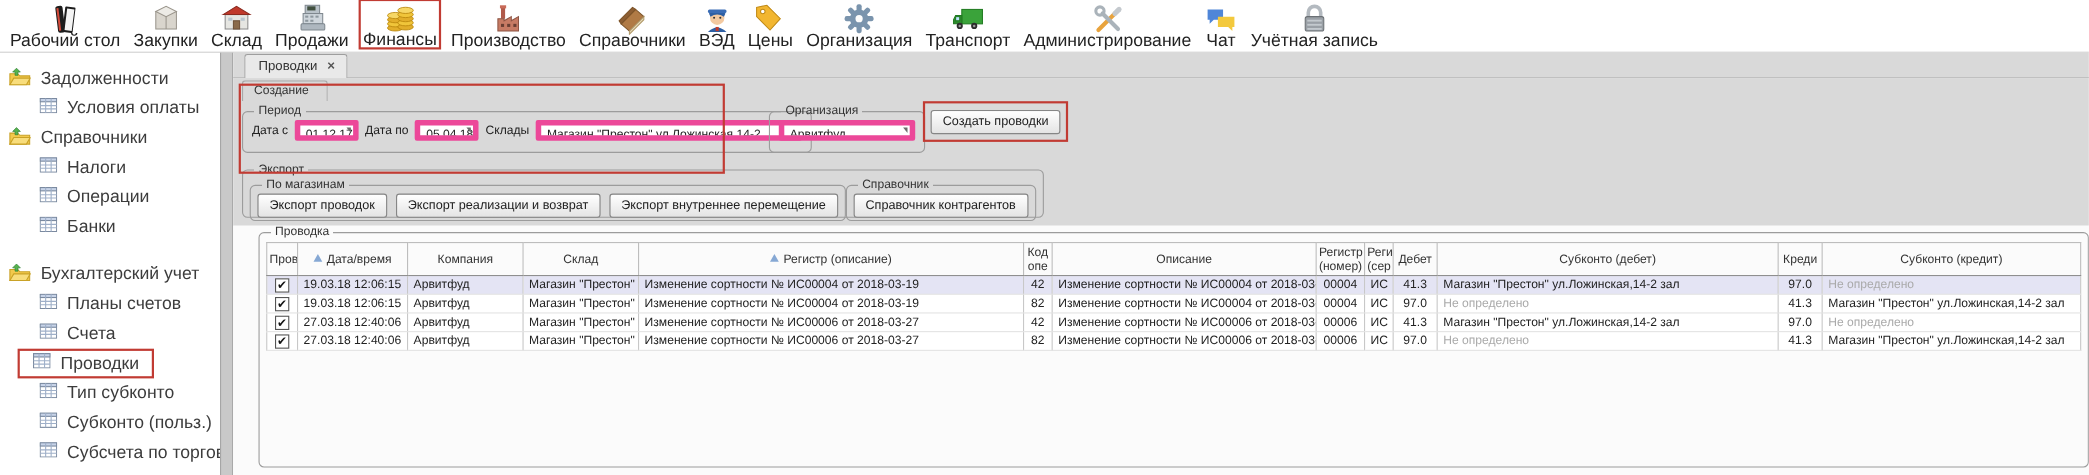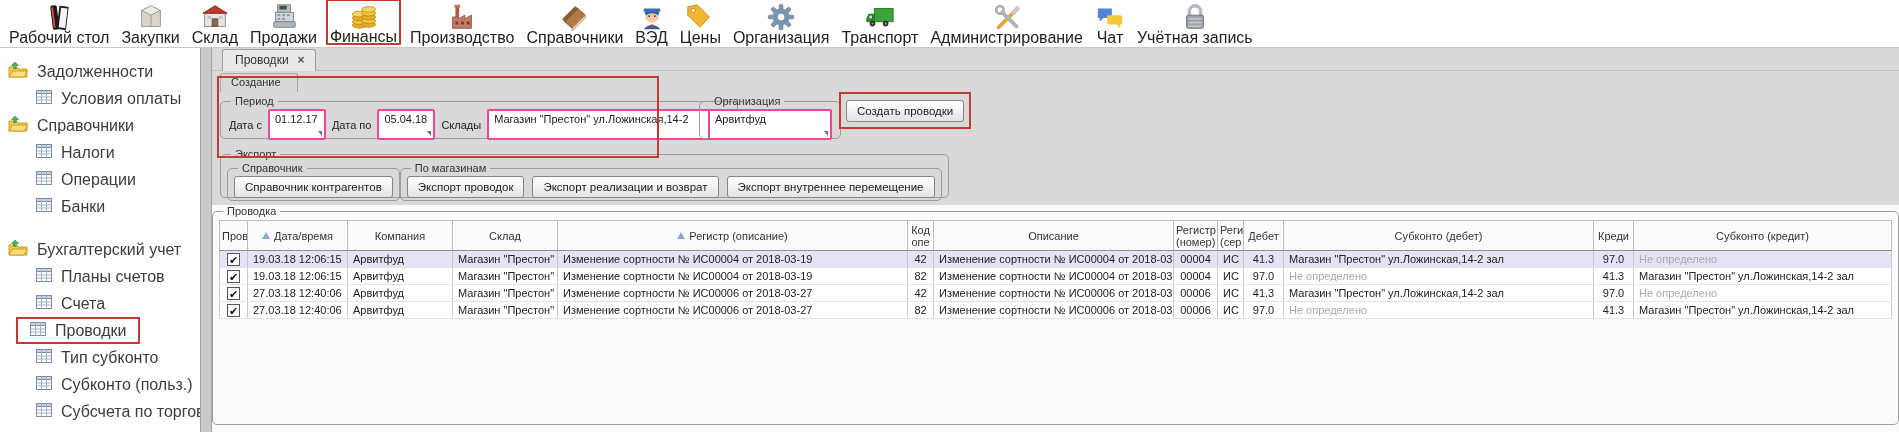--- a/index.html
+++ b/index.html
@@ -75,22 +75,22 @@
     border:1px solid #9c9c9c; border-radius:5px; margin:0; padding:2px 6px;
     background:transparent;
   }
   fieldset.fs > legend { font-size:11px; color:#333; padding:0 4px; margin-left:4px; }
   .fs-period { position:absolute; left:8px;  top:24px; width:472px; height:44px; }
   .fs-org    { position:absolute; left:487px; top:24px; width:142px; height:44px; }
   .fs-row { display:flex; align-items:center; gap:6px; padding:0 2px; }
   .lbl { font-size:11px; color:#222; white-space:nowrap; }
 
   .combo {
-    position:relative; background:#fff; border:2px solid #ec4899; border-radius:2px;
-    height:31px; padding:2px 14px 2px 5px; font-size:11px; color:#222;
+    position:relative; background:#fff; border:5px solid #ec4899; border-radius:2px;
+    height:19px; padding:2px 14px 2px 5px; font-size:11px; color:#222;
     white-space:nowrap; overflow:hidden; cursor:pointer;
   }
   .combo .dd {
     position:absolute; right:2px; bottom:2px; width:0; height:0;
     border-left:4px solid transparent; border-top:5px solid #6b6b6b;
   }
   .combo.w-date   { width:58px; }
   .combo.w-stores { width:242px; }
   .combo.w-org    { width:124px; }
 
@@ -109,21 +109,21 @@
   .fs-stores, .fs-dir { margin-top:-2px; padding:2px 6px 4px; }
   .fs-dir { margin-left:28px; }
   .btn-row { display:flex; gap:8px; }
 
   .red-overlay {
     position:absolute; border:2px solid #c13b33; pointer-events:none;
   }
   #redCreation { left:5px; top:5px; width:442px; height:82px; }
 
   
-  .table-area { flex:1; background:#fbfbfb; min-height:0; }
+  .table-area { flex:1; background:#fbfbfb; min-height:0;padding-left:23px; }
   .fs-table {
     margin:3px 6px 4px 4px; height:calc(100% - 7px); background:#fdfdfd;
     padding:1px 6px 4px;
   }
   table.grid {
     border-collapse:collapse; table-layout:fixed; width:100%;
     background:#fff; margin-top:1px;
   }
   table.grid th {
     font-weight:normal; font-size:11px; color:#333; background:#fbfbfb;
@@ -523,32 +523,32 @@
           </div>
         </fieldset>
 
         <div class="create-wrap">
           <button class="btn">Создать проводки</button>
         </div>
 
         <fieldset class="fs fs-export">
           <legend>Экспорт</legend>
           <div class="export-inner">
-            <fieldset class="fs fs-dir">
-              <legend>Справочник</legend>
-              <div class="btn-row" id="dirButtons">
-                  <button class="btn">Справочник контрагентов</button>
-                </div>
-            </fieldset>
             <fieldset class="fs fs-stores">
               <legend>По магазинам</legend>
               <div class="btn-row" id="storeButtons">
                   <button class="btn">Экспорт проводок</button>
                   <button class="btn">Экспорт реализации и возврат</button>
                   <button class="btn">Экспорт внутреннее перемещение</button>
+                </div>
+            </fieldset>
+            <fieldset class="fs fs-dir">
+              <legend>Справочник</legend>
+              <div class="btn-row" id="dirButtons">
+                  <button class="btn">Справочник контрагентов</button>
                 </div>
             </fieldset>
           </div>
         </fieldset>
 
         <div class="red-overlay" id="redCreation"></div>
       </div>
 
       <div class="table-area">
         <fieldset class="fs fs-table">

